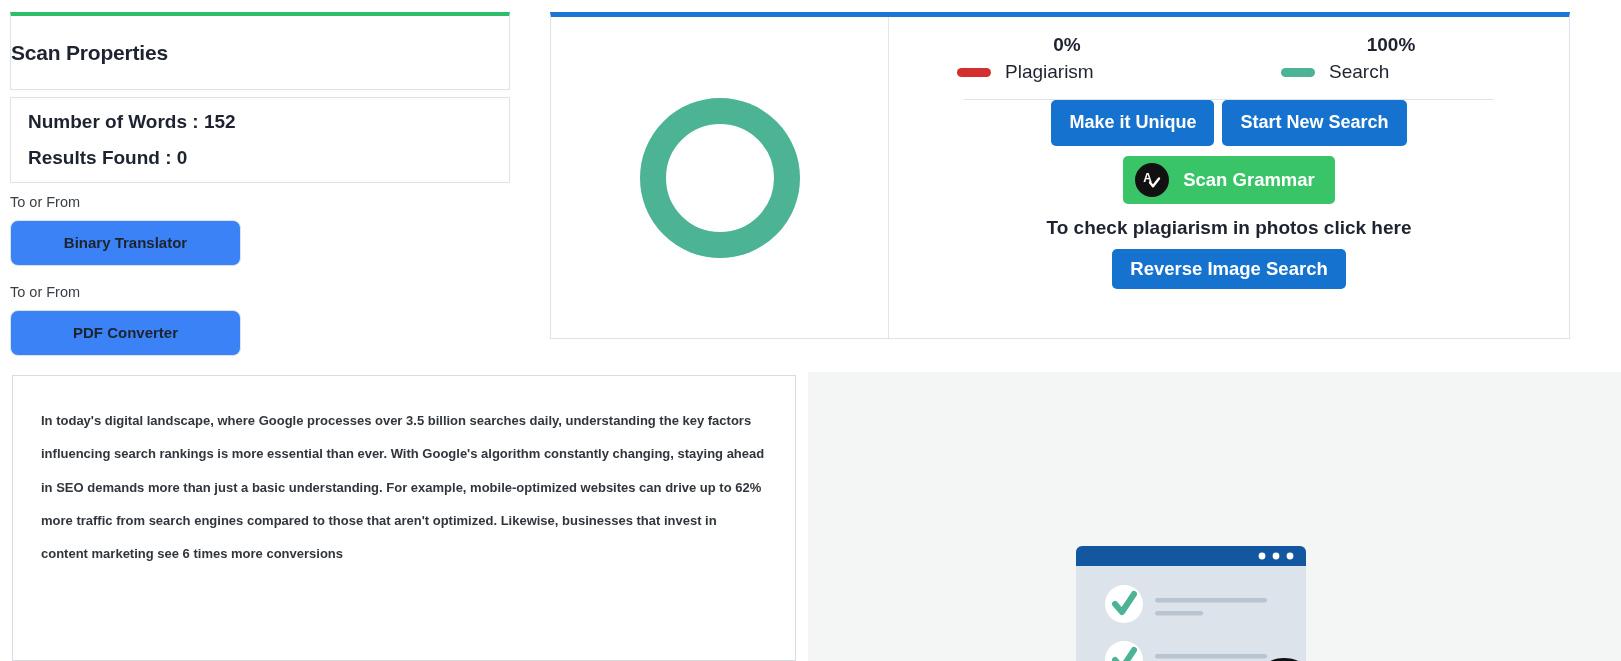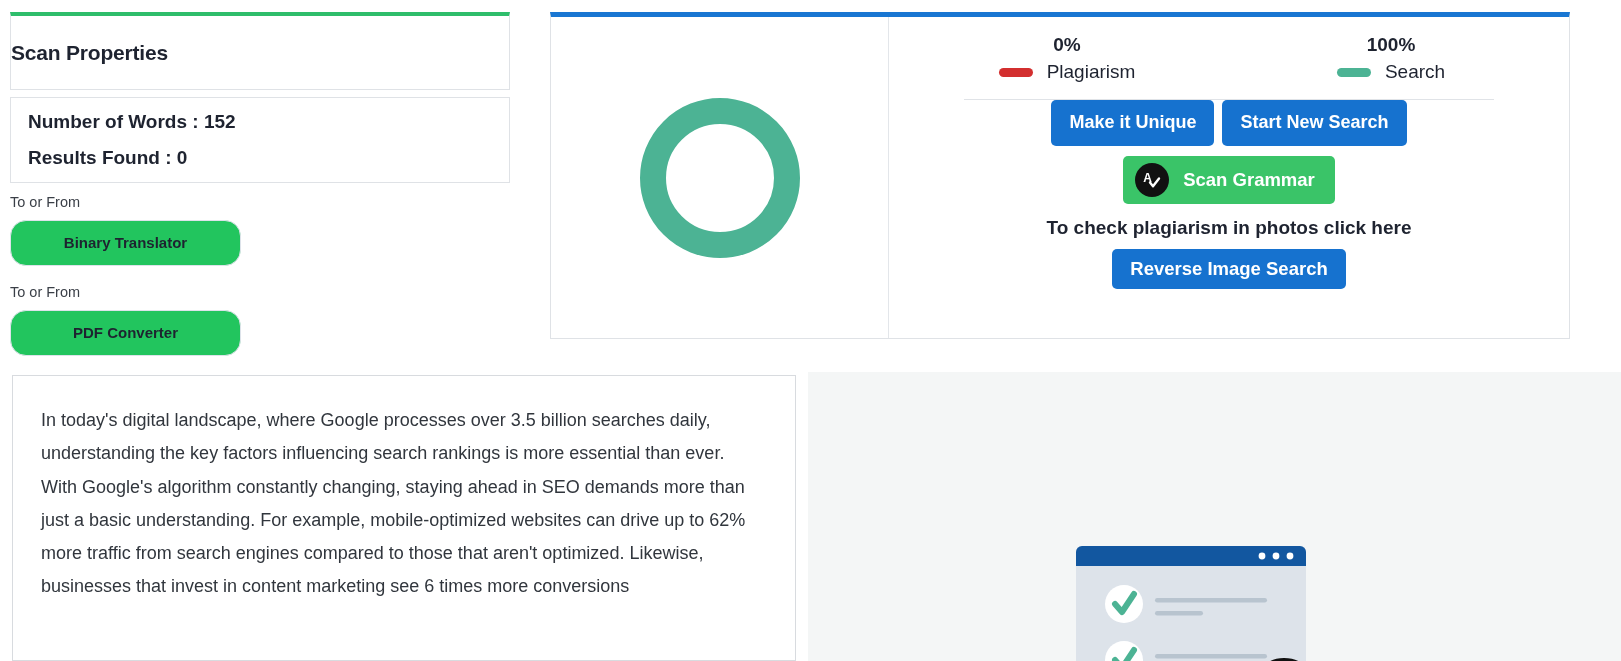--- a/index.html
+++ b/index.html
@@ -54,23 +54,23 @@
   .tool-block { width: 231px; }
   .tool-label {
     font-size: 14.5px;
     color: #3a3f47;
     margin-bottom: 9px;
     line-height: 1.1;
   }
   .tool-select {
     height: 46px;
     width: 100%;
-    background: #22c55e;
+    background: #3b82f6;
     border: 1px solid #dde3ea;
-    border-radius: 16px;
+    border-radius: 8px;
     display: flex;
     align-items: center;
     justify-content: center;
     font-size: 15px;
     font-weight: 600;
     color: #1e2330;
     cursor: pointer;
   }
 
   
@@ -118,21 +118,20 @@
   .legend-pct {
     font-size: 19px;
     font-weight: 600;
     color: #1e2330;
     margin-bottom: 6px;
     line-height: 1.1;
   }
   .legend-body {
     display: flex;
     align-items: center;
-    justify-content: center;
     gap: 14px;
   }
   .legend-dash {
     width: 34px;
     height: 9px;
     border-radius: 5px;
     display: inline-block;
   }
   .legend-dash.red { background: #d32f2f; }
   .legend-dash.green { background: #4cb394; }
@@ -214,23 +213,24 @@
     left: 12px;
     top: 375px;
     width: 784px;
     height: 286px;
     background: #ffffff;
     border: 1px solid #d8dbdf;
     padding: 28px 30px 0 28px;
     overflow: hidden;
   }
   .article-text {
-    font-size: 18px;
+    font-size: 13px;
     line-height: 33.3px;
     color: #31363d;
+    font-weight: bold;
   }
 
   
   .illus-panel {
     position: absolute;
     left: 808px;
     top: 372px;
     width: 813px;
     height: 289px;
     background: #f4f6f6;

